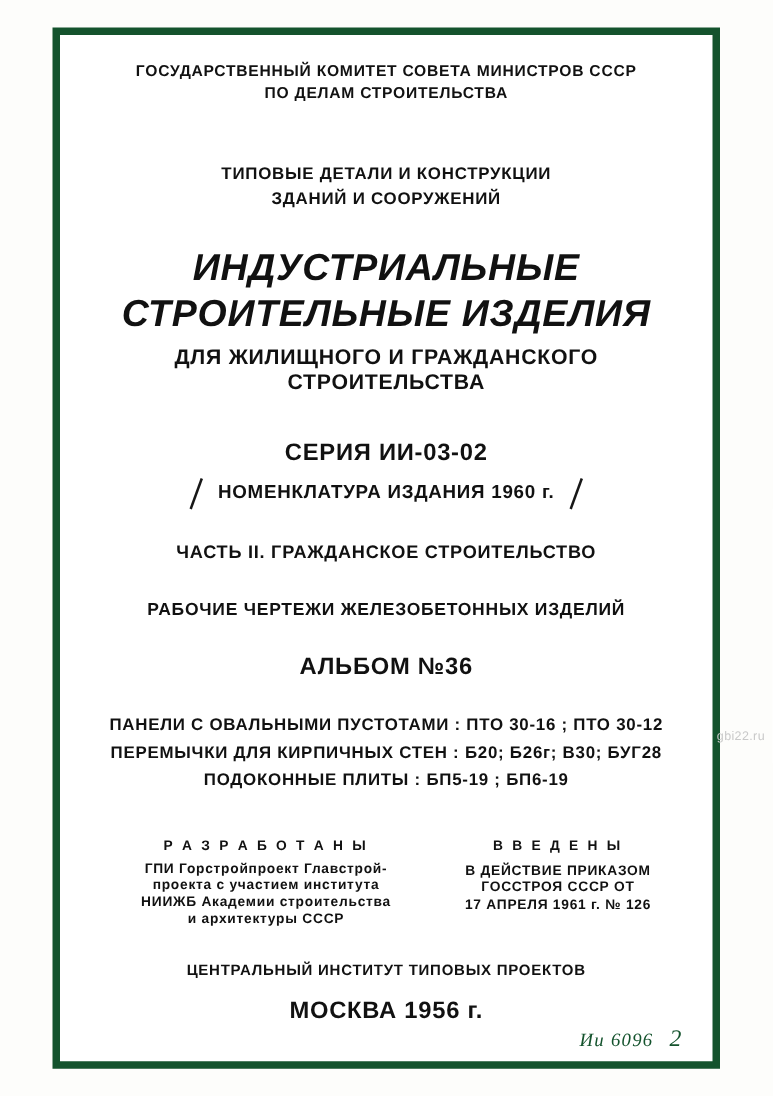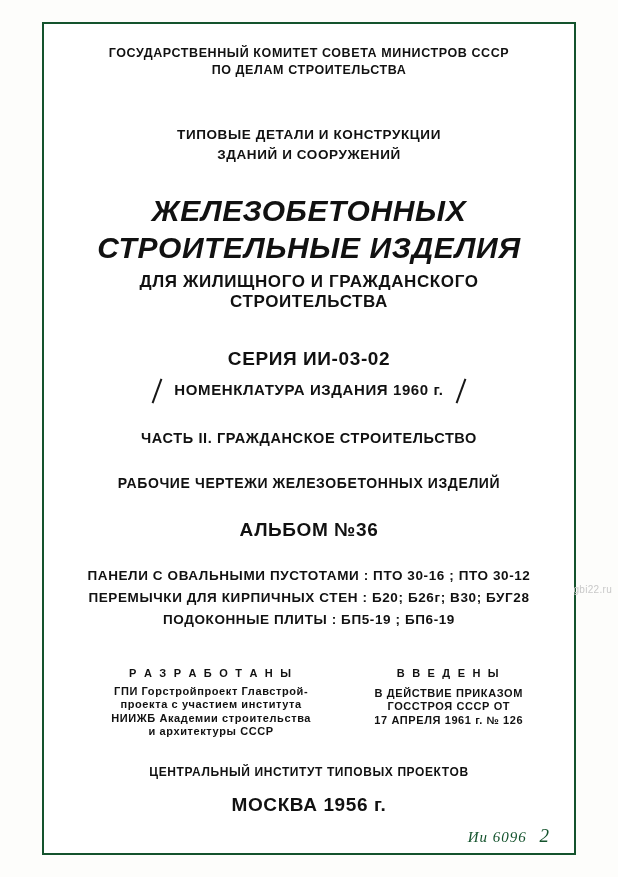--- a/index.html
+++ b/index.html
@@ -19,21 +19,21 @@
     width: 618px;
     height: 877px;
     background: #fdfdfb;
   }
   #sheet {
     position: absolute;
     left: 42px;
     top: 22px;
     width: 534px;
     height: 833px;
-    border: 2px solid #14532d;
+    border: 6px solid #14532d;
     background: #ffffff;
     box-sizing: border-box;
   }
   .inner {
     position: absolute;
     left: 0;
     top: 0;
     right: 0;
     bottom: 0;
     padding: 16px 26px 10px 26px;
@@ -205,21 +205,21 @@
         <span class="ln">ГОСУДАРСТВЕННЫЙ КОМИТЕТ СОВЕТА  МИНИСТРОВ  СССР</span>
         <span class="ln">ПО ДЕЛАМ СТРОИТЕЛЬСТВА</span>
       </div>
 
       <div class="sub1">
         <span class="ln">ТИПОВЫЕ ДЕТАЛИ И КОНСТРУКЦИИ</span>
         <span class="ln">ЗДАНИЙ И СООРУЖЕНИЙ</span>
       </div>
 
       <div class="title">
-        <span class="ln">ЖЕЛЕЗОБЕТОННЫХ</span>
+        <span class="ln">ИНДУСТРИАЛЬНЫЕ</span>
         <span class="ln">СТРОИТЕЛЬНЫЕ ИЗДЕЛИЯ</span>
       </div>
       <div class="subtitle">
         <span class="ln">ДЛЯ ЖИЛИЩНОГО  И ГРАЖДАНСКОГО</span>
         <span class="ln">СТРОИТЕЛЬСТВА</span>
       </div>
 
       <div class="series">
         <span class="ln">СЕРИЯ ИИ-03-02</span>
       </div>

